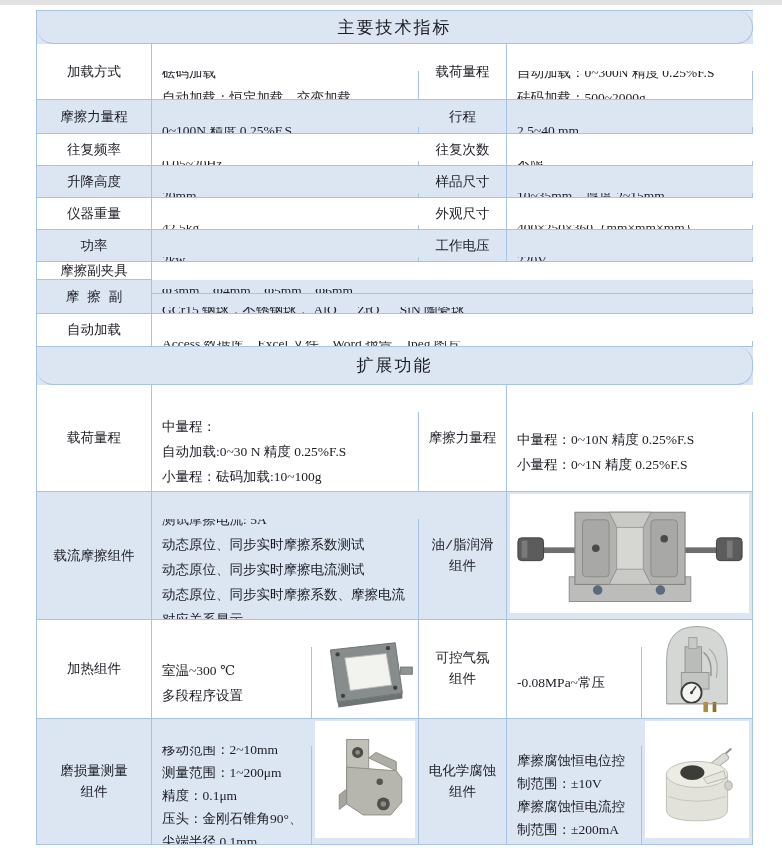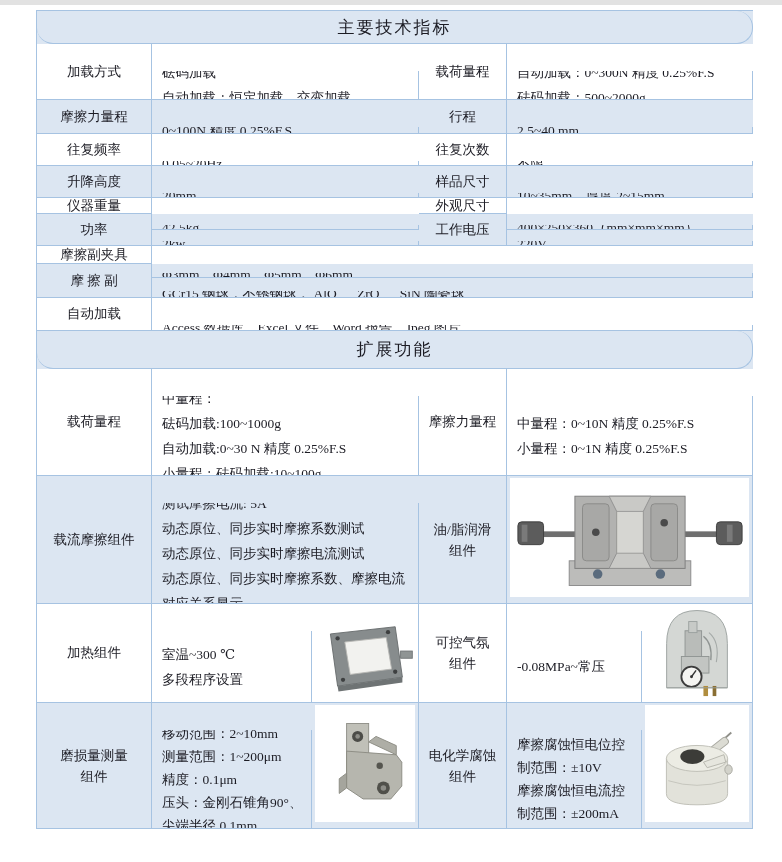--- a/index.html
+++ b/index.html
@@ -18,21 +18,21 @@
     position:absolute;left:36px;top:10px;width:717px;
     border-left:1px solid var(--border);border-top:1px solid var(--border);
     box-sizing:border-box;background:#fff;
   }
   .row{display:flex;box-sizing:border-box;}
   .cell{
     box-sizing:border-box;border-right:1px solid var(--border);border-bottom:1px solid var(--border);
     display:flex;flex-direction:column;justify-content:center;position:relative;overflow:hidden;
     font-size:13.5px;
   }
-  .label{align-items:center;text-align:right;padding:2px 4px;}
+  .label{align-items:center;text-align:right;padding:2px 4px;font-family:Liberation Mono, monospace;}
   .label div{line-height:21px;}
   .value{padding:2px 8px 2px 10px;text-align:left;margin-top:27px;}
   .value div{line-height:25px;}
   .value.tight div{line-height:23px;}
   .hdr-cell{
     flex:1;align-items:center;justify-content:center;text-align:center;
     font-size:17px;letter-spacing:2px;border-radius:16px;
   }
   .blue{background:var(--blue);}
   .white{background:#ffffff;}
@@ -101,21 +101,21 @@
     <div class="cell label w1">升降高度</div>
     <div class="cell value w2">
         <div>20mm</div>
       </div>
     <div class="cell label w3">样品尺寸</div>
     <div class="cell value wf">
         <div>10~35mm，厚度 2~15mm</div>
       </div>
   </div>
 
-  <div class="row white" style="height:16px">
+  <div class="row white" style="height:32px">
     <div class="cell label w1">仪器重量</div>
     <div class="cell value w2">
         <div>42.5kg</div>
       </div>
     <div class="cell label w3">外观尺寸</div>
     <div class="cell value wf">
         <div>400×250×360（mm×mm×mm）</div>
       </div>
   </div>
 
@@ -144,21 +144,20 @@
   </div>
 
   <div class="row blue" style="height:38px">
     <div class="cell hdr-cell blue">扩展功能</div>
   </div>
 
   <div class="row white" style="height:107px">
     <div class="cell label w1">载荷量程</div>
     <div class="cell value w2">
         <div>中量程：</div>
-        <div>砝码加载:100~1000g</div>
         <div>自动加载:0~30 N 精度 0.25%F.S</div>
         <div>小量程：砝码加载:10~100g</div>
       </div>
     <div class="cell label w3">摩擦力量程</div>
     <div class="cell value wf">
         <div>中量程：0~10N  精度 0.25%F.S</div>
         <div>小量程：0~1N 精度 0.25%F.S</div>
       </div>
   </div>
 

